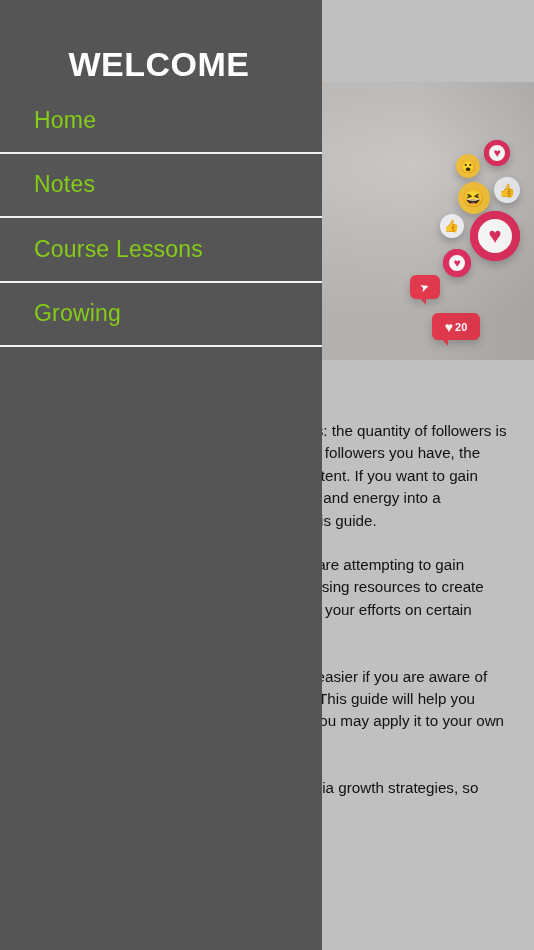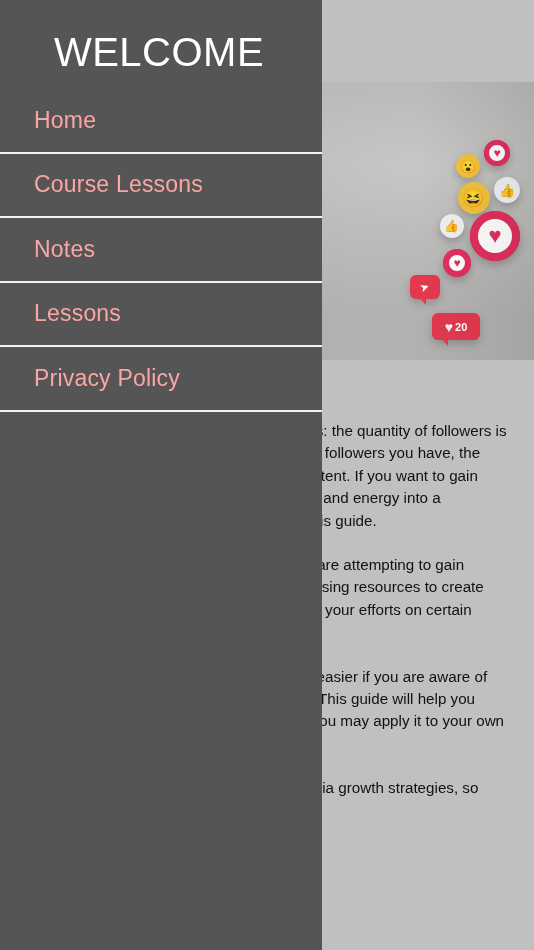--- a/index.html
+++ b/index.html
@@ -224,43 +224,43 @@
   #drawer {
     position: absolute;
     left: 0; top: 0;
     width: 322px;
     height: 950px;
     background: #555555;
     z-index: 20;
   }
   #drawer-title {
     color: #ffffff;
-    font-size: 40px;
-    font-weight: normal;
+    font-size: 34px;
+    font-weight: bold;
     text-align: center;
-    margin: 0;
+    margin: 15px;
     padding-top: 32px;
     padding-right: 4px;
     letter-spacing: 0.5px;
     line-height: 1;
   }
   #menu {
     position: absolute;
     left: 0;
     top: 89px;
     width: 322px;
   }
   .menu-item {
     height: 64.5px;
     display: flex;
     align-items: center;
     padding-left: 34px;
     box-sizing: border-box;
     border-bottom: 2px solid #f2f2f2;
-    color: #fca5a5;
+    color: #84cc16;
     font-size: 23px;
     letter-spacing: 0.2px;
     cursor: pointer;
   }
   .menu-item:last-child { }
 </style>
 </head>
 <body>
 
 <div id="page">
@@ -344,25 +344,22 @@
 </div>
 
 <div id="drawer">
   <h1 id="drawer-title">WELCOME</h1>
 
   <nav id="menu">
     <div class="menu-item">
       <span>Home</span>
     </div>
     <div class="menu-item">
+      <span>Notes</span>
+    </div>
+    <div class="menu-item">
       <span>Course Lessons</span>
     </div>
     <div class="menu-item">
-      <span>Notes</span>
-    </div>
-    <div class="menu-item">
-      <span>Lessons</span>
-    </div>
-    <div class="menu-item">
-      <span>Privacy Policy</span>
+      <span>Growing</span>
     </div>
   </nav>
 </div>
 
 </body></html>

